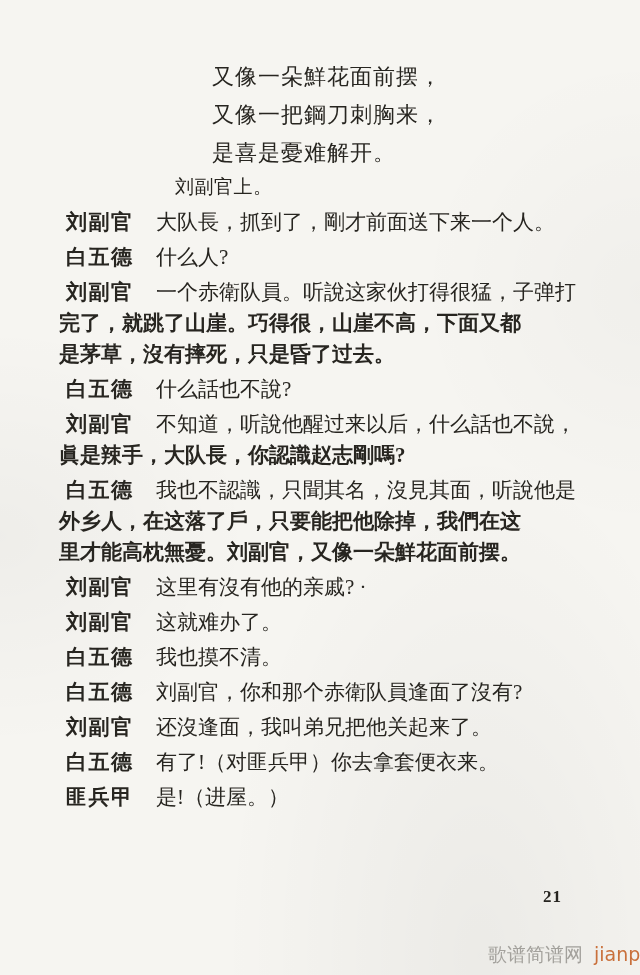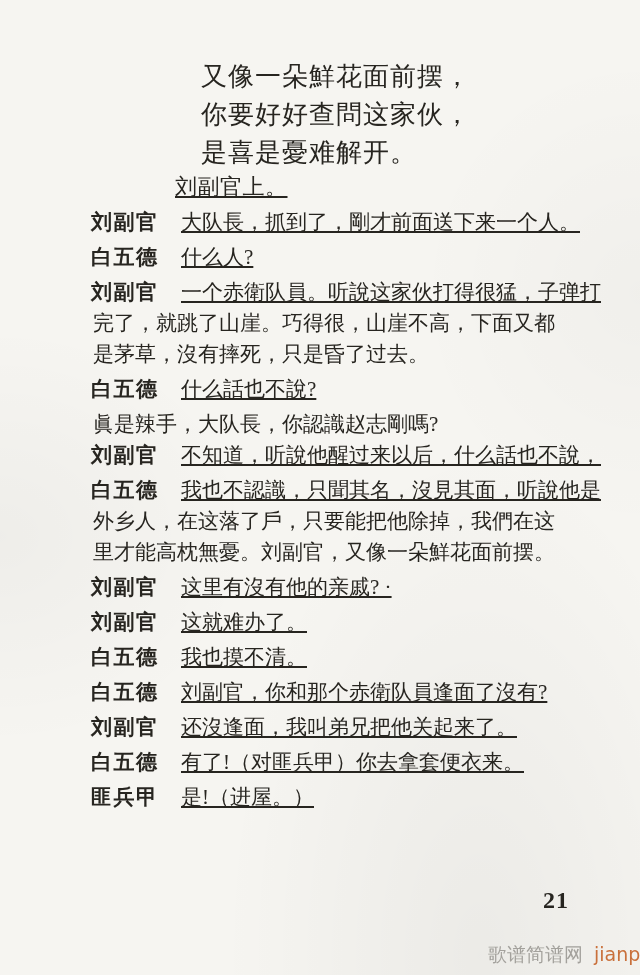--- a/index.html
+++ b/index.html
@@ -17,77 +17,76 @@
     background:
       radial-gradient(ellipse at 75% 98%, rgba(0,0,0,0.045), transparent 38%),
       radial-gradient(ellipse at 0% 55%, rgba(0,0,0,0.03), transparent 28%),
       radial-gradient(ellipse at 100% 30%, rgba(0,0,0,0.025), transparent 25%),
       #f6f5f1;
     font-family: "Liberation Serif", "DejaVu Serif", serif;
   }
   
   .verse {
     position: absolute;
-    left: 201px;
+    left: 212px;
     top: 58px;
-    font-size: 26px;
+    font-size: 22px;
     letter-spacing: 1px;
   }
   .verse-line {
     line-height: 38px;
     white-space: nowrap;
   }
   
   .stage-direction {
     position: absolute;
     left: 175px;
     top: 172px;
-    font-size: 22px;
+    font-size: 19px;
     line-height: 30px;
     letter-spacing: 0.5px;
     white-space: nowrap;
-    text-decoration: underline;
   }
   
   .dialogue {
     position: absolute;
     left: 0;
     top: 203px;
     width: 640px;
   }
   .d-entry {
     margin-top: 4px;
   }
   .d-line {
     font-size: 21px;
     line-height: 31px;
     white-space: nowrap;
   }
   .d-line.first {
-    padding-left: 91px;
-    text-decoration: underline;
+    padding-left: 66px;
   }
   .d-line.cont {
-    padding-left: 93px;
+    padding-left: 59px;
+    font-weight: bold;
   }
   .speaker {
     display: inline-block;
     width: 90px;
     font-weight: 700;
     letter-spacing: 1.5px;
   }
   .d-text {
     letter-spacing: 0;
   }
   
   .page-number {
     position: absolute;
     left: 543px;
     top: 887px;
-    font-size: 24px;
+    font-size: 17px;
     font-weight: 700;
     letter-spacing: 1px;
   }
   
   .watermark {
     position: absolute;
     left: 488px;
     top: 942px;
     font-size: 19px;
     font-family: "DejaVu Sans", "Liberation Sans", sans-serif;
@@ -96,21 +95,21 @@
   .wm-name { color: #a3a19c; }
   .wm-url  { color: #c9703b; margin-left: 5px; }
 </style>
 </head>
 <body>
 
 <div class="page">
 
   <div class="verse">
       <div class="verse-line">又像一朵鮮花面前摆，</div>
-      <div class="verse-line">你要好好查問这家伙，</div>
+      <div class="verse-line">又像一把鋼刀刺胸来，</div>
       <div class="verse-line">是喜是憂难解开。</div>
     </div>
 
   <div class="stage-direction">刘副官上。</div>
 
   <div class="dialogue">
       <div class="d-entry">
         <div class="d-line first"><span class="speaker">刘副官</span><span class="d-text">大队長，抓到了，剛才前面送下来一个人。</span></div>
       </div>
       <div class="d-entry">
@@ -118,22 +117,22 @@
       </div>
       <div class="d-entry">
         <div class="d-line first"><span class="speaker">刘副官</span><span class="d-text">一个赤衛队員。听說这家伙打得很猛，子弹打</span></div>
         <div class="d-line cont"><span class="d-text">完了，就跳了山崖。巧得很，山崖不高，下面又都</span></div>
         <div class="d-line cont"><span class="d-text">是茅草，沒有摔死，只是昏了过去。</span></div>
       </div>
       <div class="d-entry">
         <div class="d-line first"><span class="speaker">白五德</span><span class="d-text">什么話也不說?</span></div>
       </div>
       <div class="d-entry">
+        <div class="d-line first"><span class="speaker">刘副官</span><span class="d-text">不知道，听說他醒过来以后，什么話也不說，</span></div>
         <div class="d-line cont"><span class="d-text">眞是辣手，大队長，你認識赵志剛嗎?</span></div>
-        <div class="d-line first"><span class="speaker">刘副官</span><span class="d-text">不知道，听說他醒过来以后，什么話也不說，</span></div>
       </div>
       <div class="d-entry">
         <div class="d-line first"><span class="speaker">白五德</span><span class="d-text">我也不認識，只聞其名，沒見其面，听說他是</span></div>
         <div class="d-line cont"><span class="d-text">外乡人，在这落了戶，只要能把他除掉，我們在这</span></div>
         <div class="d-line cont"><span class="d-text">里才能高枕無憂。刘副官，又像一朵鮮花面前摆。</span></div>
       </div>
       <div class="d-entry">
         <div class="d-line first"><span class="speaker">刘副官</span><span class="d-text">这里有沒有他的亲戚? ·</span></div>
       </div>
       <div class="d-entry">

